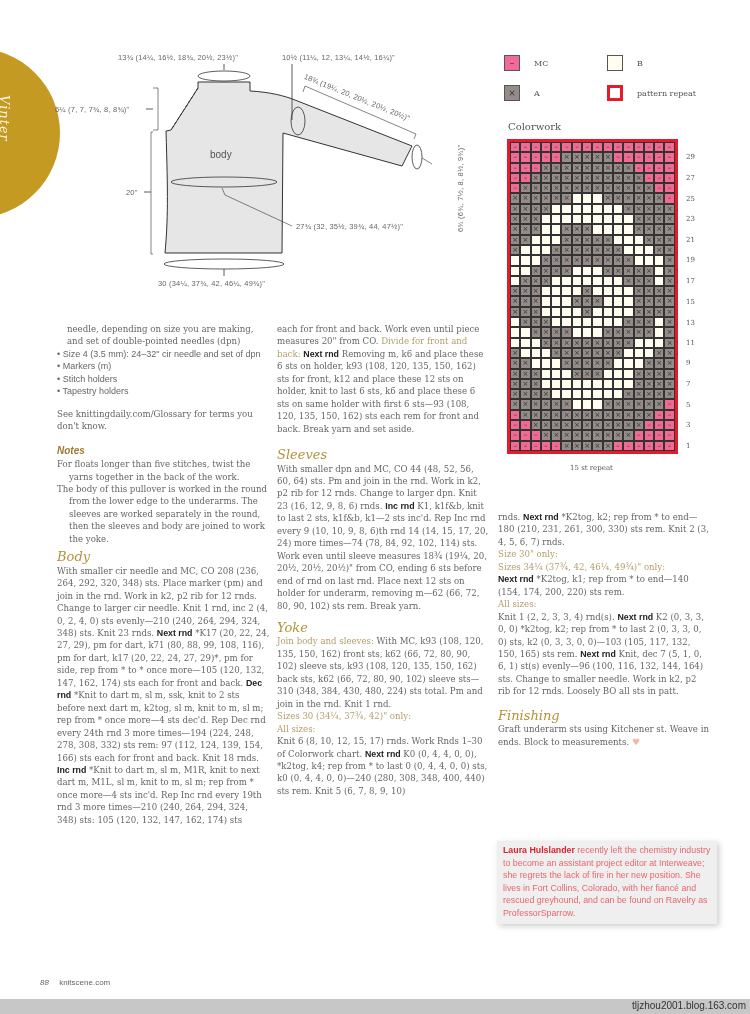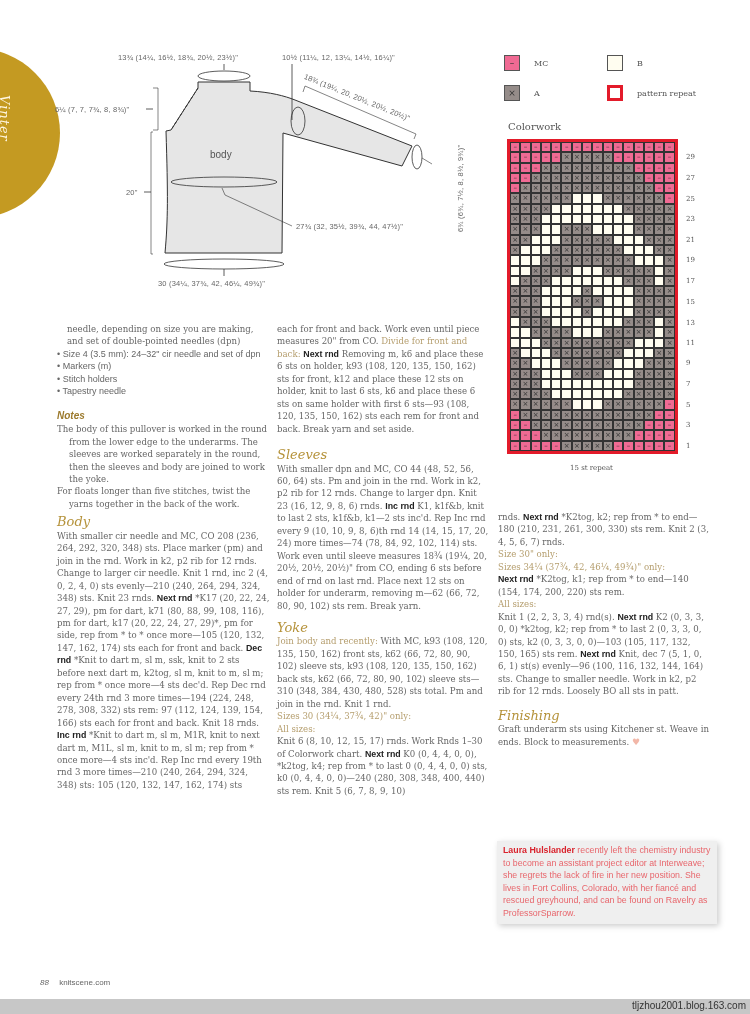--- a/index.html
+++ b/index.html
@@ -592,34 +592,35 @@
     <div class="rownum" style="top: 421.1px;">3</div>
     <div class="rownum" style="top: 441.7px;">1</div>
   </div>
 <div class="repeat-label">15 st repeat</div>
 
 <div class="col" style="left:57px;top:323px;width:213px;">
   <p style="padding-left:10px">needle, depending on size you are making, and set of double-pointed needles (dpn)</p>
   <p class="bullet">• <span>Size 4 (3.5 mm): 24–32" cir needle and set of dpn</span></p>
   <p class="bullet">• <span>Markers (m)</span></p>
   <p class="bullet">• <span>Stitch holders</span></p>
-  <p class="bullet">• <span>Tapestry needle</span></p>
+  <p class="bullet">• <span>Tapestry holders</span></p>
+  <p style="margin-top:10px">See knittingdaily.com/Glossary for terms you don't know.</p>
   <div class="notes-hd" style="margin-top:12px">Notes</div>
+  <p class="indent">For floats longer than five stitches, twist the yarns together in the back of the work.</p>
   <p class="indent">The body of this pullover is worked in the round from the lower edge to the underarms. The sleeves are worked separately in the round, then the sleeves and body are joined to work the yoke.</p>
-  <p class="indent">For floats longer than five stitches, twist the yarns together in the back of the work.</p>
   <div class="hd">Body</div>
   <p><span>With smaller cir needle and MC, CO 208 (236, 264, 292, 320, 348) sts. Place marker (pm) and join in the rnd. Work in k2, p2 rib for 12 rnds. Change to larger cir needle. Knit 1 rnd, inc 2 (4, 0, 2, 4, 0) sts evenly—210 (240, 264, 294, 324, 348) sts. Knit 23 rnds. </span><span class="b">Next rnd</span><span> *K17 (20, 22, 24, 27, 29), pm for dart, k71 (80, 88, 99, 108, 116), pm for dart, k17 (20, 22, 24, 27, 29)*, pm for side, rep from * to * once more—105 (120, 132, 147, 162, 174) sts each for front and back. </span><span class="b">Dec rnd</span><span> *Knit to dart m, sl m, ssk, knit to 2 sts before next dart m, k2tog, sl m, knit to m, sl m; rep from * once more—4 sts dec'd. Rep Dec rnd every 24th rnd 3 more times—194 (224, 248, 278, 308, 332) sts rem: 97 (112, 124, 139, 154, 166) sts each for front and back. Knit 18 rnds. </span><span class="b">Inc rnd</span><span> *Knit to dart m, sl m, M1R, knit to next dart m, M1L, sl m, knit to m, sl m; rep from * once more—4 sts inc'd. Rep Inc rnd every 19th rnd 3 more times—210 (240, 264, 294, 324, 348) sts: 105 (120, 132, 147, 162, 174) sts</span></p>
 </div>
 
 <div class="col" style="left:277px;top:323px;width:212px;">
   <p><span>each for front and back. Work even until piece measures 20" from CO. </span><span class="gold">Divide for front and back:</span> <span class="b">Next rnd</span><span> Removing m, k6 and place these 6 sts on holder, k93 (108, 120, 135, 150, 162) sts for front, k12 and place these 12 sts on holder, knit to last 6 sts, k6 and place these 6 sts on same holder with first 6 sts—93 (108, 120, 135, 150, 162) sts each rem for front and back. Break yarn and set aside.</span></p>
   <div class="hd" style="margin-top:14px">Sleeves</div>
   <p><span>With smaller dpn and MC, CO 44 (48, 52, 56, 60, 64) sts. Pm and join in the rnd. Work in k2, p2 rib for 12 rnds. Change to larger dpn. Knit 23 (16, 12, 9, 8, 6) rnds. </span><span class="b">Inc rnd</span><span> K1, k1f&amp;b, knit to last 2 sts, k1f&amp;b, k1—2 sts inc'd. Rep Inc rnd every 9 (10, 10, 9, 8, 6)th rnd 14 (14, 15, 17, 20, 24) more times—74 (78, 84, 92, 102, 114) sts. Work even until sleeve measures 18¾ (19¼, 20, 20½, 20½, 20½)" from CO, ending 6 sts before end of rnd on last rnd. Place next 12 sts on holder for underarm, removing m—62 (66, 72, 80, 90, 102) sts rem. Break yarn.</span></p>
   <div class="hd" style="margin-top:10px">Yoke</div>
-  <p><span class="gold">Join body and recently:</span><span> With MC, k93 (108, 120, 135, 150, 162) front sts, k62 (66, 72, 80, 90, 102) sleeve sts, k93 (108, 120, 135, 150, 162) back sts, k62 (66, 72, 80, 90, 102) sleeve sts—310 (348, 384, 430, 480, 528) sts total. Pm and join in the rnd. Knit 1 rnd.</span></p>
+  <p><span class="gold">Join body and sleeves:</span><span> With MC, k93 (108, 120, 135, 150, 162) front sts, k62 (66, 72, 80, 90, 102) sleeve sts, k93 (108, 120, 135, 150, 162) back sts, k62 (66, 72, 80, 90, 102) sleeve sts—310 (348, 384, 430, 480, 224) sts total. Pm and join in the rnd. Knit 1 rnd.</span></p>
   <p class="gold">Sizes 30 (34¼, 37¾, 42)" only:</p>
   <p class="gold">All sizes:</p>
   <p><span>Knit 6 (8, 10, 12, 15, 17) rnds. Work Rnds 1–30 of Colorwork chart. </span><span class="b">Next rnd</span><span> K0 (0, 4, 4, 0, 0), *k2tog, k4; rep from * to last 0 (0, 4, 4, 0, 0) sts, k0 (0, 4, 4, 0, 0)—240 (280, 308, 348, 400, 440) sts rem. Knit 5 (6, 7, 8, 9, 10)</span></p>
 </div>
 
 <div class="col" style="left:498px;top:511px;width:212px;">
   <p><span>rnds. </span><span class="b">Next rnd</span><span> *K2tog, k2; rep from * to end—180 (210, 231, 261, 300, 330) sts rem. Knit 2 (3, 4, 5, 6, 7) rnds.</span></p>
   <p class="gold">Size 30" only:</p>
   <p class="gold">Sizes 34¼ (37¾, 42, 46¼, 49¾)" only:</p>
   <p><span class="b">Next rnd</span><span> *K2tog, k1; rep from * to end—140 (154, 174, 200, 220) sts rem.</span></p>

